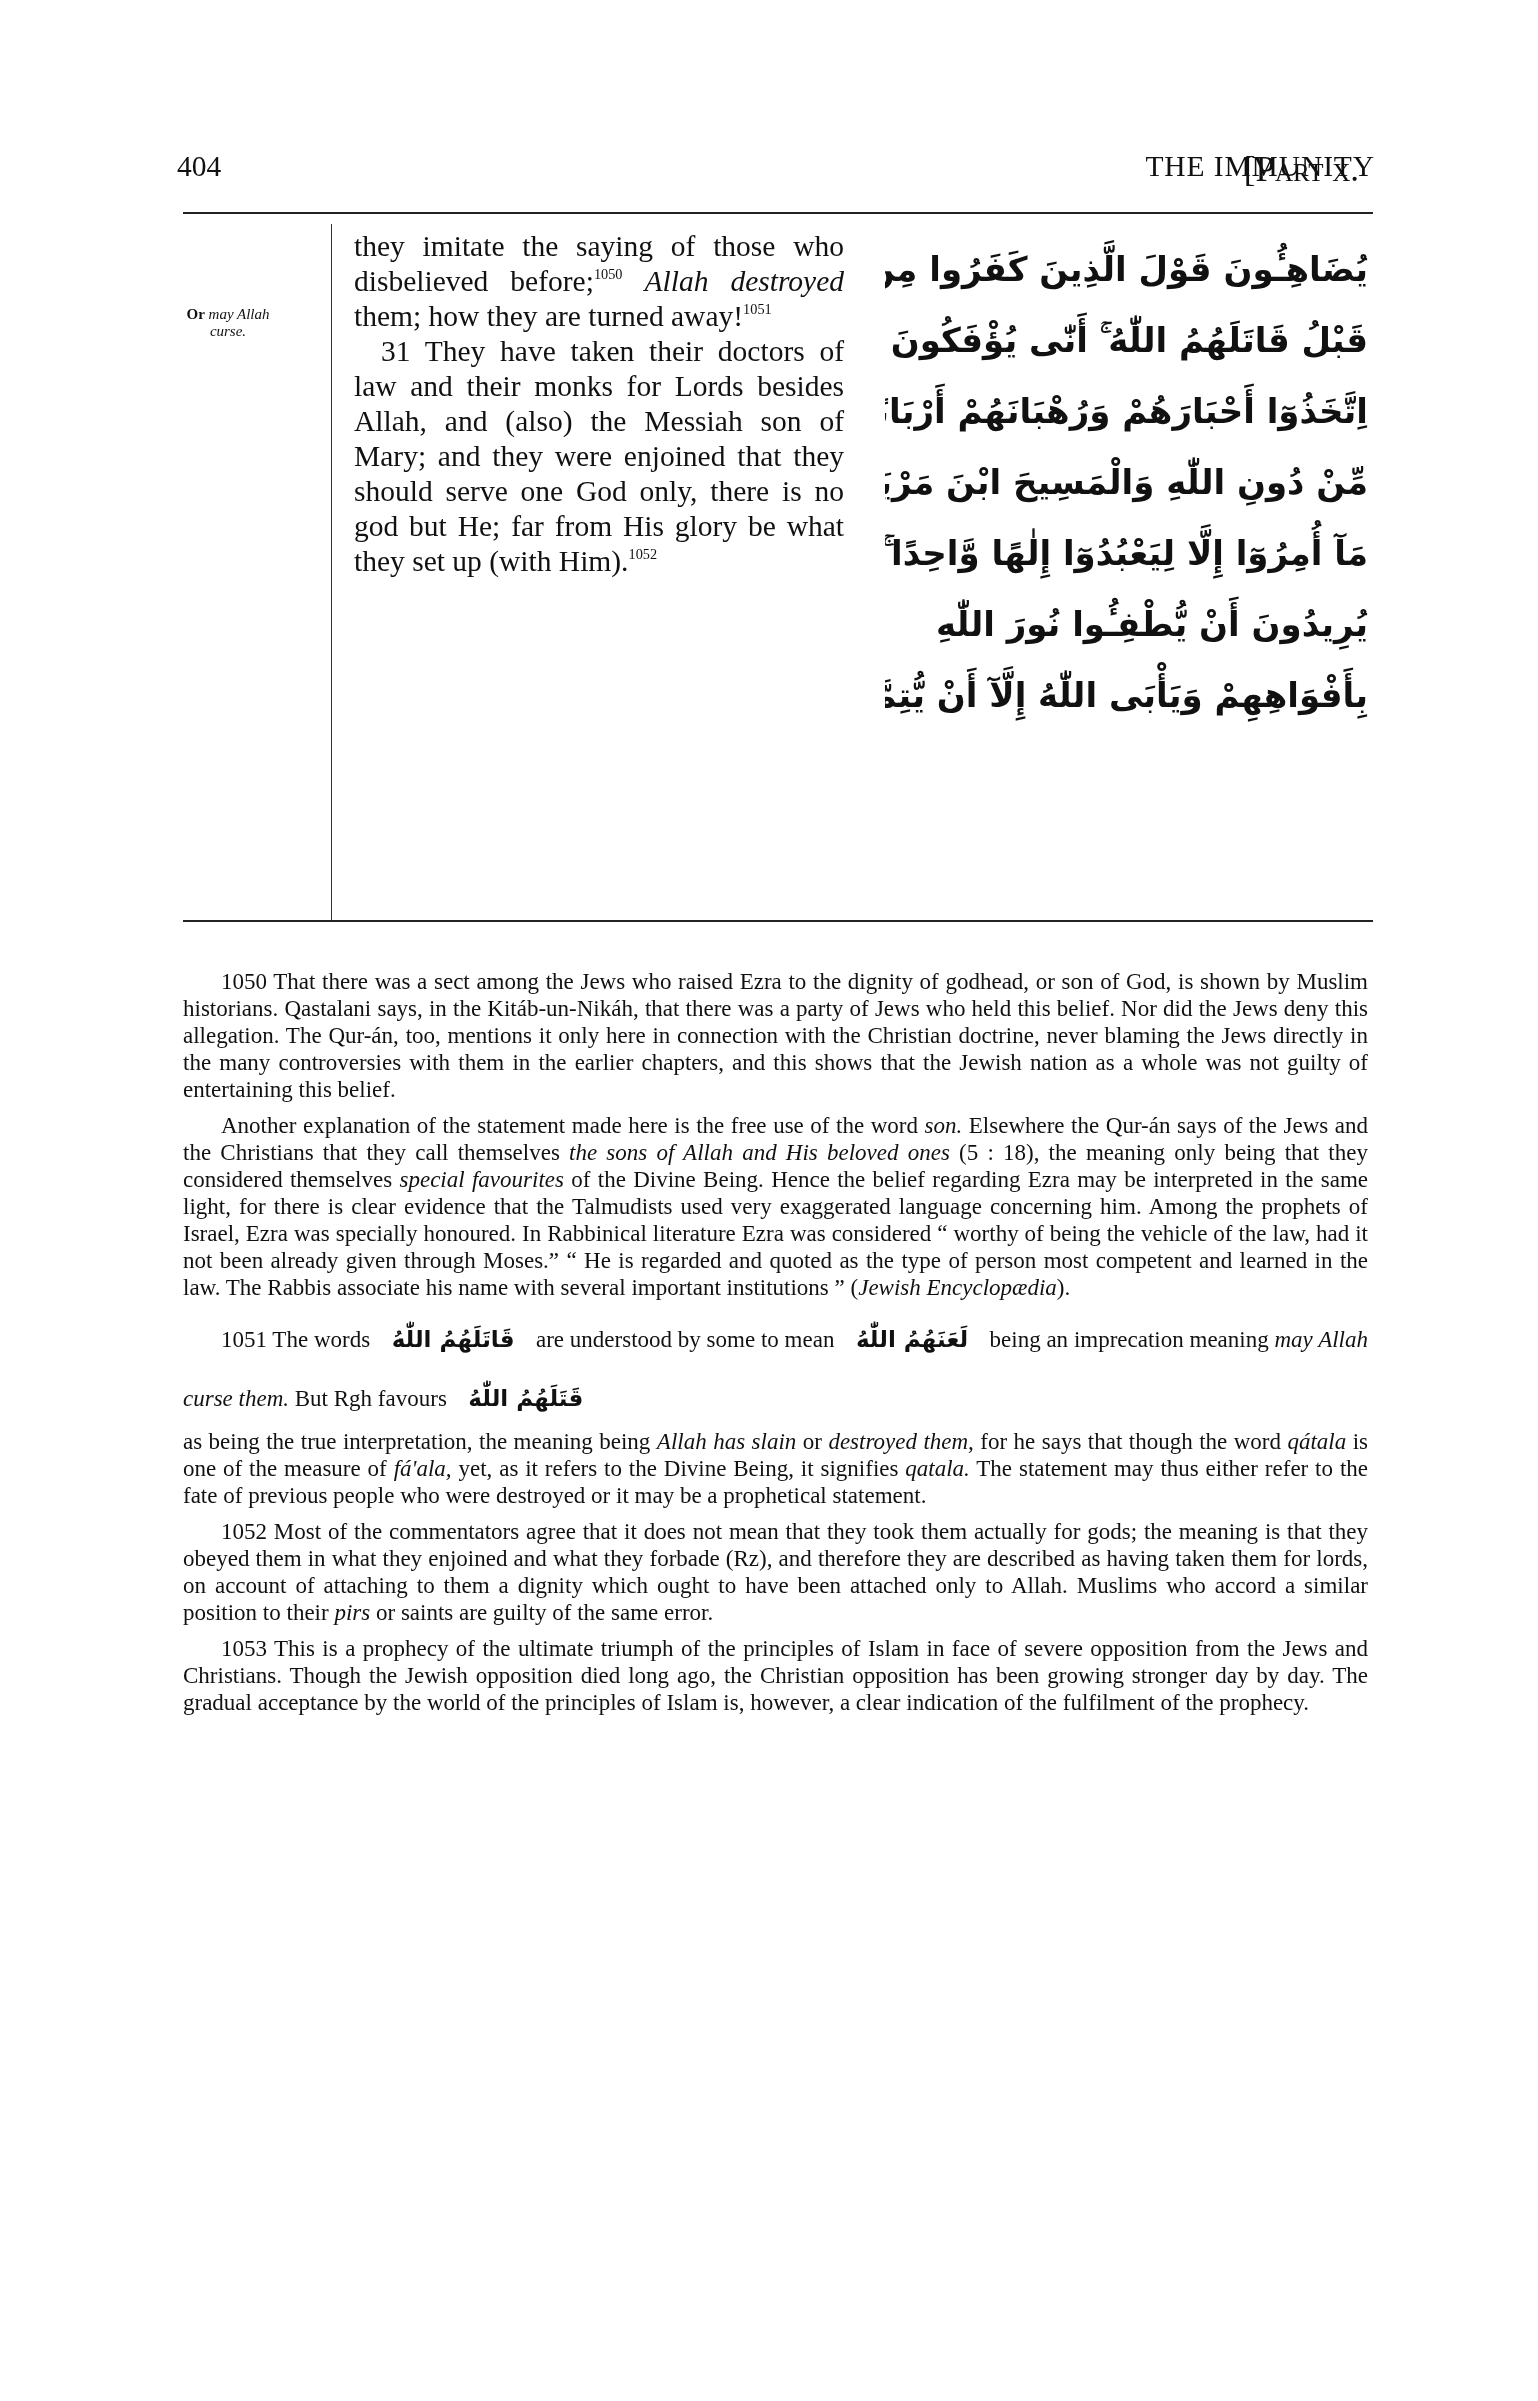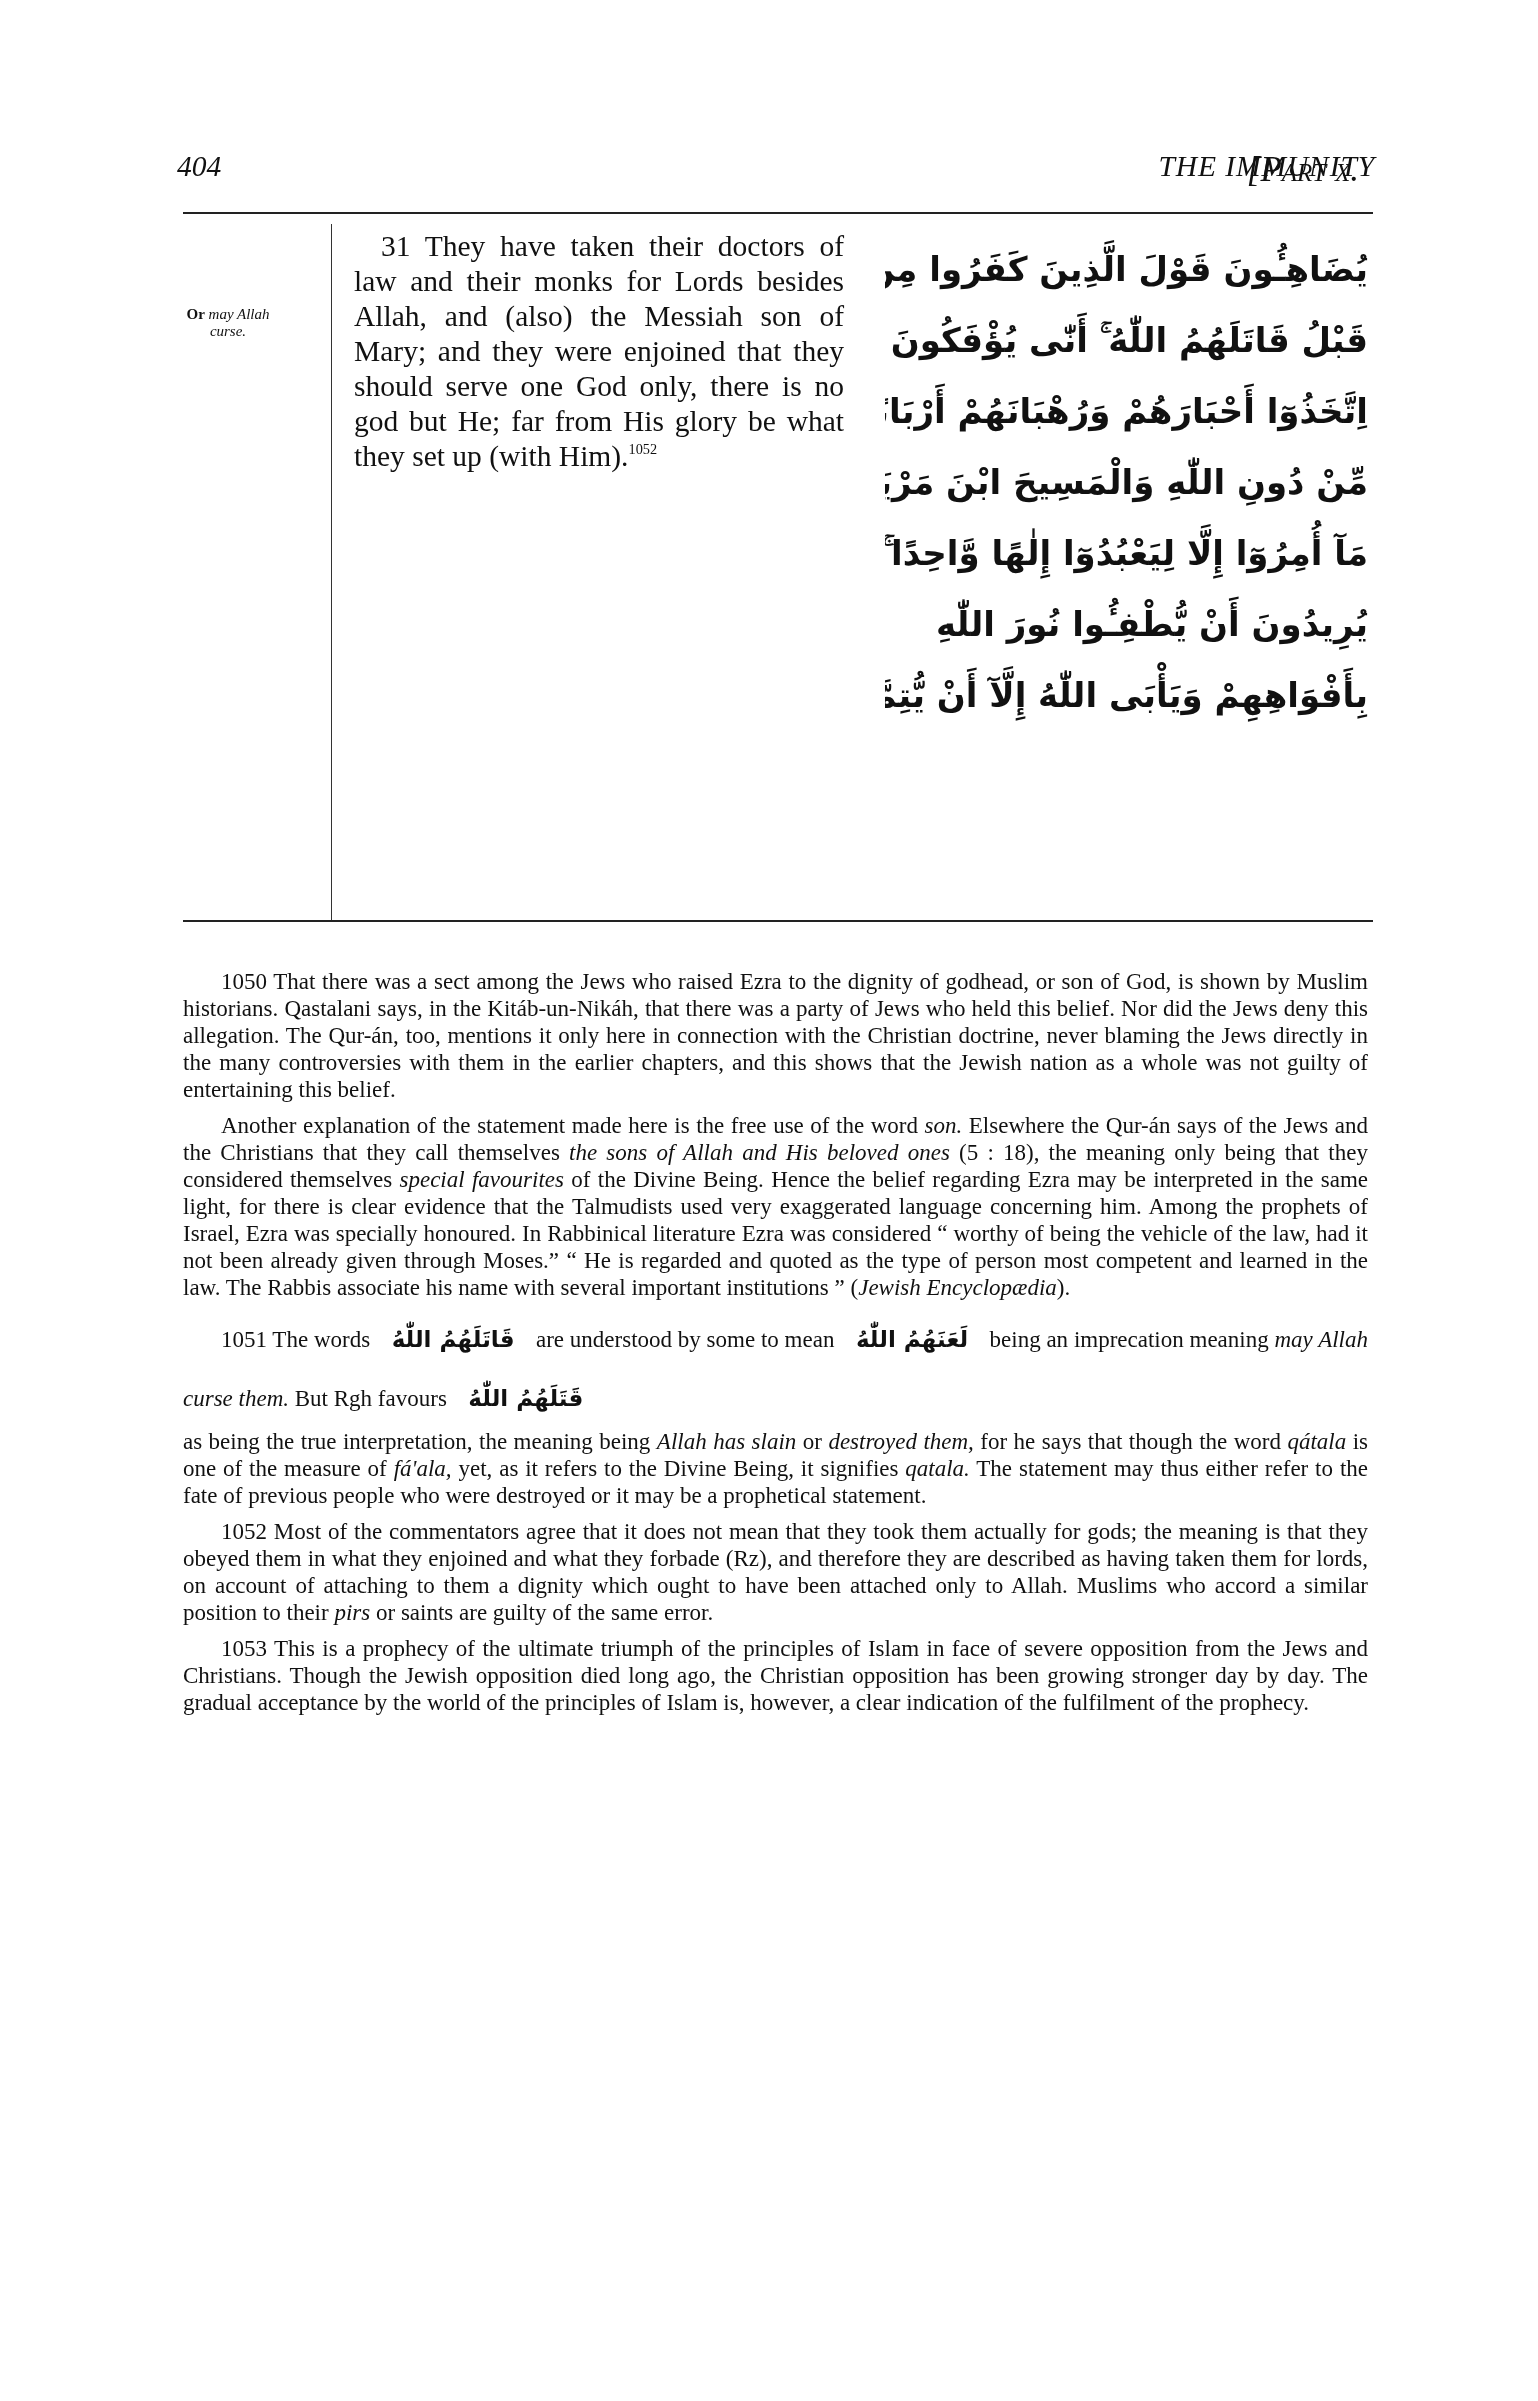--- a/index.html
+++ b/index.html
@@ -1,20 +1,20 @@
 <!DOCTYPE html>
 <html style="font-size:14.3px"><head>
 <meta charset="utf-8">
 <style>
   html, body { margin: 0; padding: 0; background: #ffffff; }
   body {
     width: 1538px; height: 2401px; position: relative; overflow: hidden;
     font-family: "Liberation Serif", "DejaVu Serif", serif; color: #111;
   }
-  .header { position: absolute; top: 150px; left: 177px; width: 1198px; height: 45px; font-style: italic; }
+  .header { position: absolute; top: 150px; left: 177px; width: 1198px; height: 45px; }
   .page-num { position: absolute; left: 0; top: 0; font-size: 29.5px; }
   .running-title { position: absolute; left: 0; right: 0; text-align: right; top: 0; font-size: 29.5px; letter-spacing: 0.9px; }
   .part { position: absolute; right: 16px; top: 0; font-size: 35px; font-variant: small-caps; }
   .rule-top { position: absolute; top: 212px; left: 183px; width: 1190px; height: 1.8px; background: #222; }
   .vrule { position: absolute; left: 331px; top: 224px; width: 0.9px; height: 696px; background: #333; }
   .margin-note { position: absolute; left: 179px; top: 306px; width: 98px; text-align: center; font-size: 15px; line-height: 17px; }
   .margin-note .b { font-weight: bold; }
   .margin-note i { font-style: italic; }
   .verse-col {
     position: absolute; left: 354px; top: 229px; width: 490px;
@@ -54,20 +54,21 @@
 <div class="rule-top"></div>
 
 <div class="margin-note">
   <span class="b">Or</span>
   <i>may Allah curse.</i>
 </div>
 
 <div class="vrule"></div>
 
 <div class="verse-col">
+  <p><span>they imitate the saying of those who disbelieved before;</span><sup>1050</sup> <i>Allah destroyed</i><span> them; how they are turned away!</span><sup>1051</sup></p>
   <p class="indent"><span>31 They have taken their doctors of law and their monks for Lords besides Allah, and (also) the Messiah son of Mary; and they were enjoined that they should serve one God only, there is no god but He; far from His glory be what they set up (with Him).</span><sup>1052</sup></p>
 </div>
 
 <div class="arabic-col">
   <span class="arabic-line"><span>يُضَاهِـُٔونَ قَوْلَ الَّذِينَ كَفَرُوا مِنْ</span></span>
   <span class="arabic-line"><span>قَبْلُ قَاتَلَهُمُ اللّٰهُ ۚ أَنّٰى يُؤْفَكُونَ</span></span>
   <span class="arabic-line"><span>اِتَّخَذُوٓا أَحْبَارَهُمْ وَرُهْبَانَهُمْ أَرْبَابًا</span></span>
   <span class="arabic-line"><span>مِّنْ دُونِ اللّٰهِ وَالْمَسِيحَ ابْنَ مَرْيَمَ ۚ وَ</span></span>
   <span class="arabic-line"><span>مَآ أُمِرُوٓا إِلَّا لِيَعْبُدُوٓا إِلٰهًا وَّاحِدًا ۚ لَآ</span></span>
   <span class="arabic-line"><span>يُرِيدُونَ أَنْ يُّطْفِـُٔوا نُورَ اللّٰهِ</span></span>

